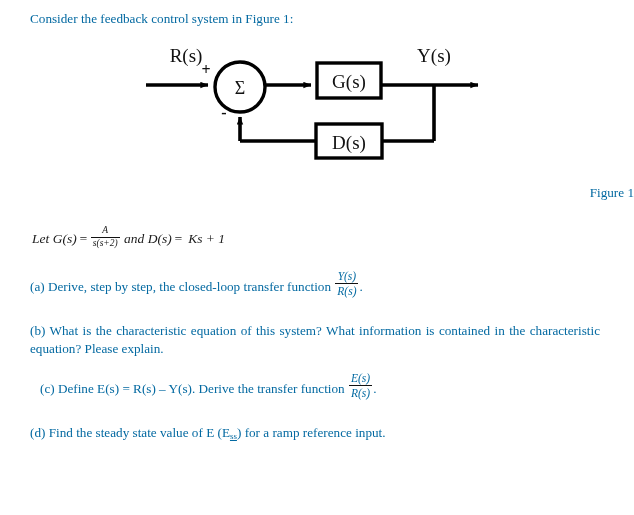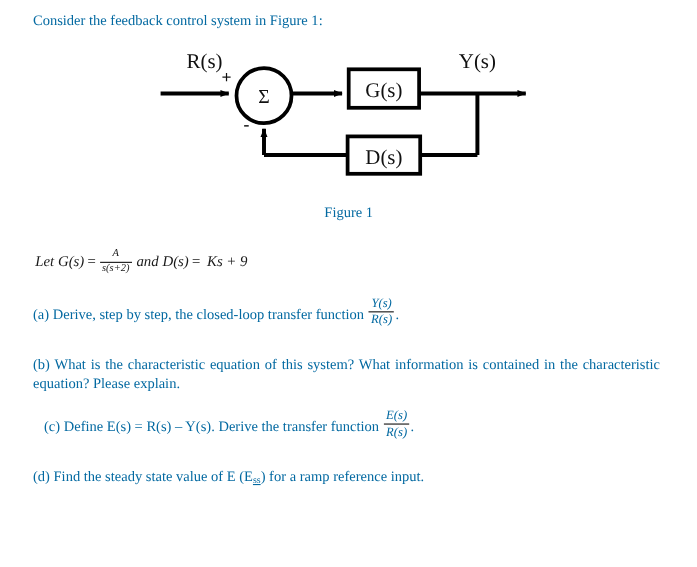--- a/index.html
+++ b/index.html
@@ -27,21 +27,21 @@
     font-size: 13.2px;
     line-height: 18px;
     color: #0369a1;
   }
   .para.justify {
     text-align: justify;
     text-justify: inter-word;
   }
 
   .intro   { left: 30px; top: 10px;  width: 580px; }
-  .caption { left: 0;    top: 184px; width: 634px; text-align: center; }
+  .caption { left: 0;    top: 184px; width: 634px; text-align: right; }
   .qa      { left: 30px; top: 272px; width: 575px; }
   .qb      { left: 30px; top: 322px; width: 570px; }
   .qc      { left: 40px; top: 374px; width: 575px; font-family: Liberation Serif, serif; }
   .qd      { left: 30px; top: 424px; width: 575px; }
   .qe      { left: 30px; top: 459px; width: 572px; }
 
   .mathline {
     position: absolute;
     left: 32px;
     top: 228px;
@@ -155,21 +155,21 @@
       <text class="blk-label" x="349" y="109" text-anchor="middle">D(s)</text>
 
       <line x1="316" y1="101" x2="240" y2="101" stroke="#000000" stroke-width="3.6"></line>
       <line x1="240" y1="101" x2="240" y2="77" stroke="#000000" stroke-width="3.6" marker-end="url(#arrow)"></line>
     </svg>
   </div>
 
   <div class="para caption">Figure 1</div>
 
   <div class="mathline">
-    <span>Let </span><span>G(s)</span><span class="op">=</span><span class="frac small"><span class="num">A</span><span class="den">s(s+2)</span></span>&nbsp;<span>and </span><span>D(s)</span><span class="op">=</span>&nbsp;<span>Ks + 9</span>
+    <span>Let </span><span>G(s)</span><span class="op">=</span><span class="frac small"><span class="num">A</span><span class="den">s(s+2)</span></span>&nbsp;<span>and </span><span>D(s)</span><span class="op">=</span>&nbsp;<span>Ks + 1</span>
   </div>
 
   <div class="para qa">
     <span>(a) Derive, step by step, the closed-loop transfer function </span><span class="frac big"><span class="num">Y(s)</span><span class="den">R(s)</span></span><span>.</span>
   </div>
 
   <div class="para qb justify">(b) What is the characteristic equation of this system? What information is contained in the characteristic equation? Please explain.</div>
 
   <div class="para qc">
     <span>(c) Define E(s) = R(s) – Y(s). Derive the transfer function </span><span class="frac big"><span class="num">E(s)</span><span class="den">R(s)</span></span><span>.</span>

